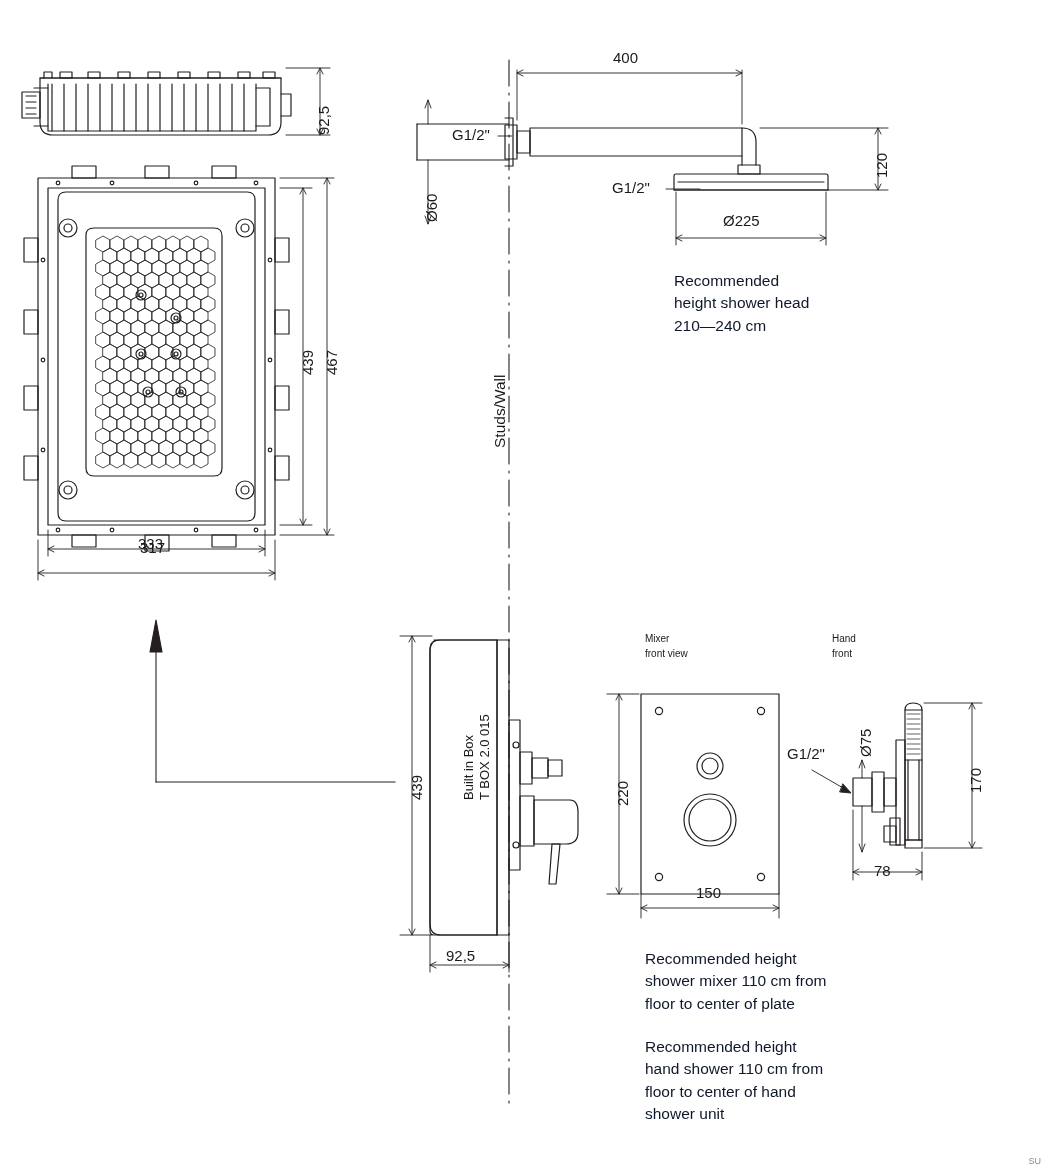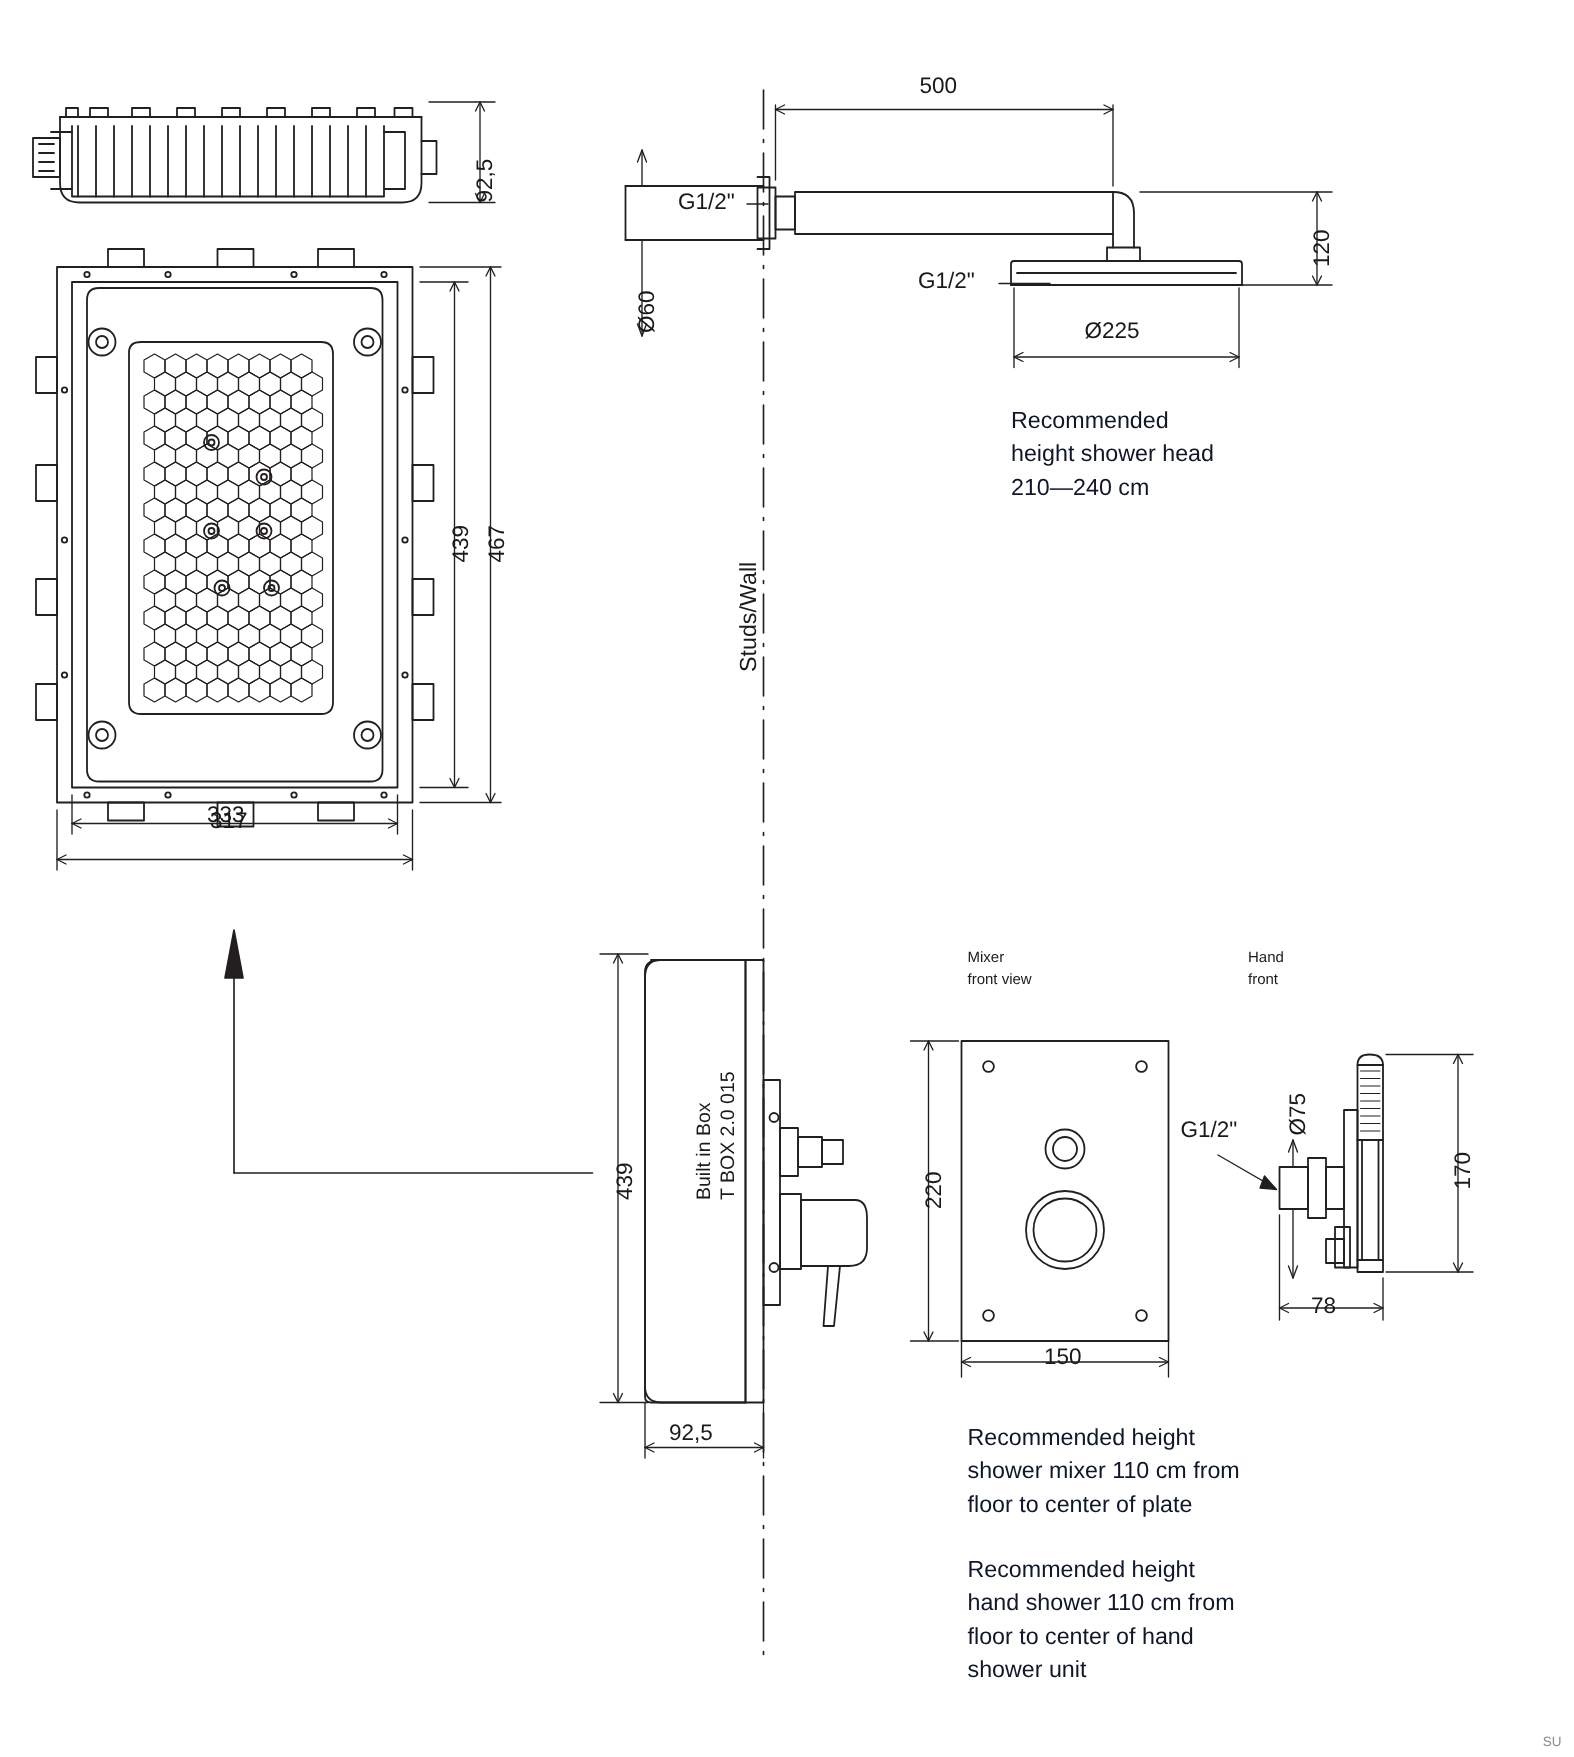--- a/index.html
+++ b/index.html
@@ -541,21 +541,21 @@
   </svg>
 
   <div class="lbl vert" style="left:316px; top:135px;">92,5</div>
 
   <div class="lbl vert" style="left:300px; top:375px;">439</div>
   <div class="lbl vert" style="left:324px; top:375px;">467</div>
 
   <div class="lbl" style="left:140px; top:540px;">317</div>
   <div class="lbl" style="left:138px; top:536px;">333</div>
 
-  <div class="lbl" style="left:613px; top:50px;">500</div>
+  <div class="lbl" style="left:613px; top:50px;">400</div>
 
   <div class="lbl" style="left:452px; top:127px;">G1/2"</div>
   <div class="lbl" style="left:612px; top:180px;">G1/2"</div>
 
   <div class="lbl vert" style="left:424px; top:222px;">Ø60</div>
 
   <div class="lbl vert" style="left:874px; top:178px;">120</div>
 
   <div class="lbl" style="left:723px; top:213px;">Ø225</div>
 
@@ -571,21 +571,21 @@
   <div class="lbl vert" style="left:478px; top:800px; font-size:13px;">T BOX 2.0 015</div>
 
   <div class="lbl" style="left:446px; top:948px;">92,5</div>
 
   <div class="hdr" style="left:645px; top:632px;">Mixer
 front view</div>
   <div class="hdr" style="left:832px; top:632px;">Hand
 front</div>
 
   <div class="lbl vert" style="left:615px; top:806px;">220</div>
-  <div class="lbl" style="left:696px; top:885px;margin-top:12px;">150</div>
+  <div class="lbl" style="left:696px; top:885px;">150</div>
 
   <div class="lbl" style="left:787px; top:746px;">G1/2"</div>
   <div class="lbl vert" style="left:858px; top:757px;">Ø75</div>
   <div class="lbl vert" style="left:968px; top:793px;">170</div>
   <div class="lbl" style="left:874px; top:863px;">78</div>
 
   <div class="para" style="left:645px; top:948px;">Recommended height
 shower mixer 110 cm from
 floor to center of plate</div>
   <div class="para" style="left:645px; top:1036px;">Recommended height

